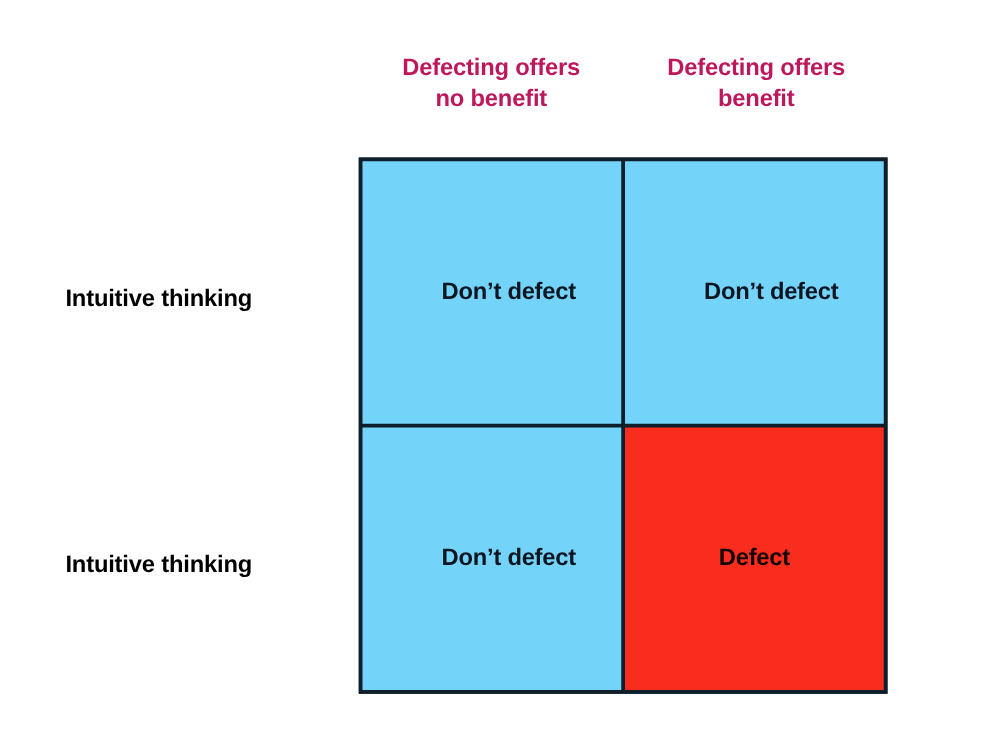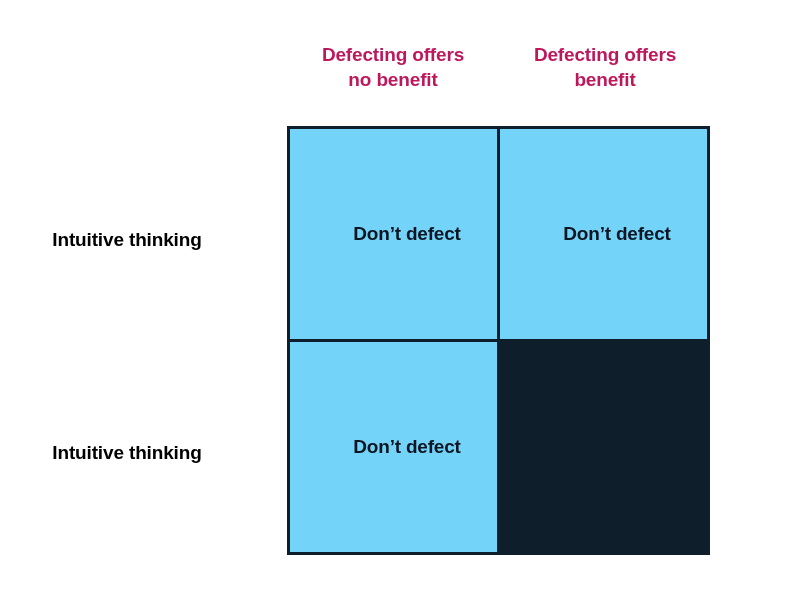--- a/index.html
+++ b/index.html
@@ -104,15 +104,18 @@
     </div>
 
     <div class="cell blue">
       <span class="cell-label">Don’t defect</span>
     </div>
 
     <div class="cell blue">
       <span class="cell-label">Don’t defect</span>
     </div>
 
+    <div class="cell red">
+      <span class="cell-label">Defect</span>
+    </div>
 
   </div>
 </div>
 
 </body></html>

